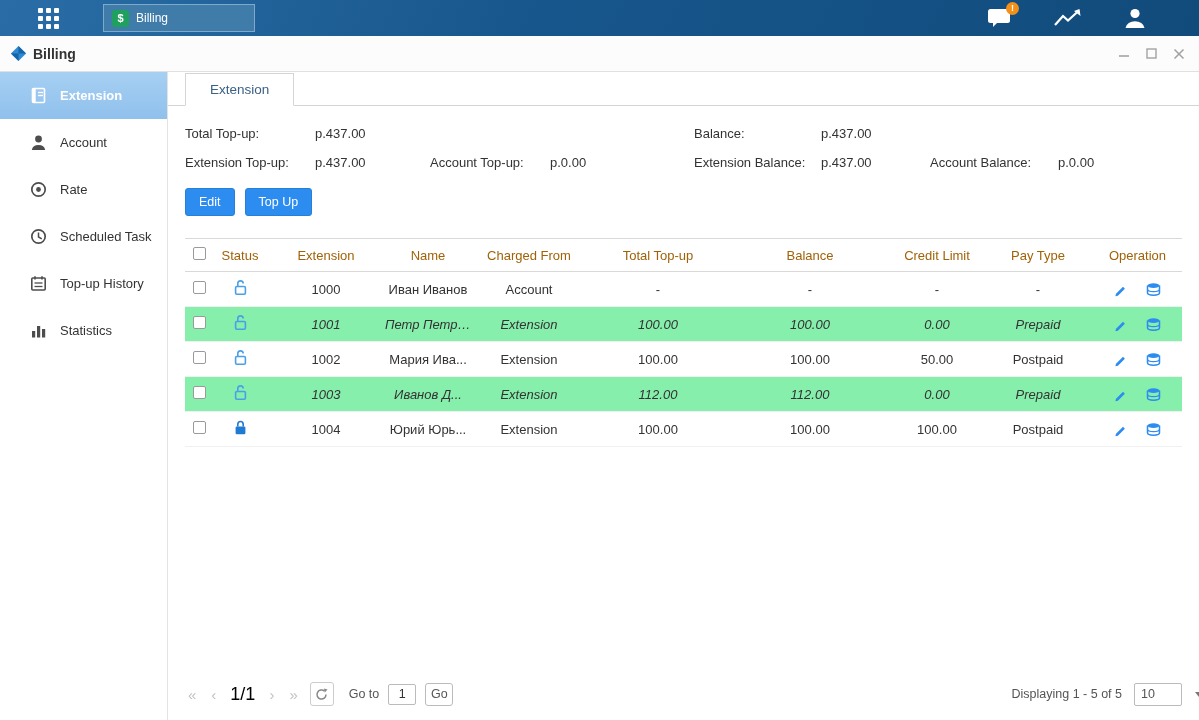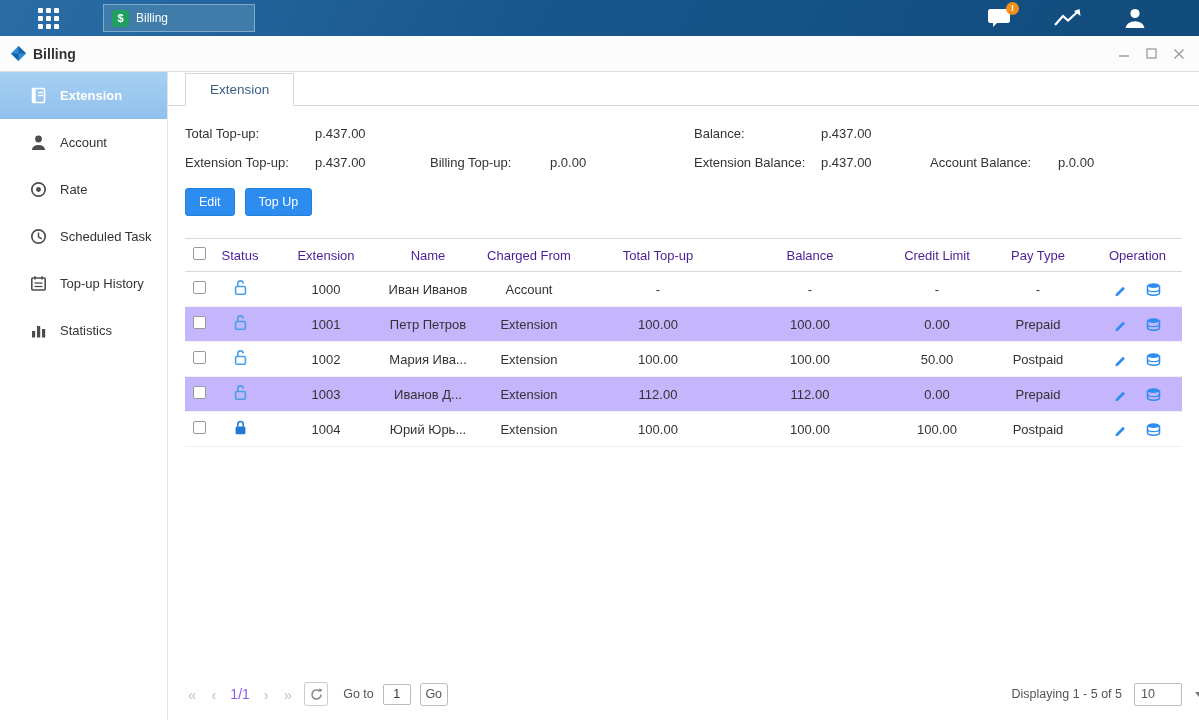--- a/index.html
+++ b/index.html
@@ -42,31 +42,31 @@
   .summary { margin:20px 17px 0 17px; display:grid; grid-template-columns:130px 115px 120px 144px 127px 109px 128px 1fr; grid-row-gap:14px; align-items:center; }
   .summary .lbl { font-weight:normal; color:#333; }
   .summary .val { color:#333; }
 
   
   .btn-row { margin:18px 17px 0 17px; display:flex; gap:10px; }
   .btn { background:#2d8cf0; border:1px solid #2580d8; color:#fff; font-size:12.5px; padding:6px 13px; border-radius:3px; cursor:pointer; font-family:"Liberation Sans",sans-serif; }
 
   
   table.grid { margin:22px 17px 0 17px; border-collapse:collapse; table-layout:fixed; width:997px; }
-  table.grid th { height:33px; border-top:1px solid #d9d9d9; border-bottom:1px solid #d9d9d9; font-weight:normal; color:#4c1d95; text-align:center; font-size:13px; }
+  table.grid th { height:33px; border-top:1px solid #d9d9d9; border-bottom:1px solid #d9d9d9; font-weight:normal; color:#a16207; text-align:center; font-size:13px; }
   table.grid td { height:35px; text-align:center; font-size:13px; color:#333; border-bottom:1px solid #f0f0f0; overflow:hidden; white-space:nowrap; text-overflow:ellipsis; }
-  table.grid tr.stripe td { background:#c4b5fd; }
+  table.grid tr.stripe td { background:#86efac;font-style:italic; }
   .checkbox { width:13px; height:13px; border:1px solid #9a9a9a; border-radius:2px; background:#fff; display:inline-block; cursor:pointer; }
   .lock-icon { display:inline-flex; }
   .op-icon { display:inline-flex; margin:0 7px; cursor:pointer; vertical-align:middle; }
 
   
   .pagination { margin-top:auto; padding:0 17px 14px 17px; display:flex; align-items:center; gap:9px; color:#555; }
   .pg-arrow { color:#c2c2c2; font-size:15px; cursor:pointer; padding:0 3px; }
-  .pg-info { font-size:14px; color:#8b5cf6; padding:0 2px; }
+  .pg-info { font-size:18px; color:#000000; padding:0 2px; }
   .pg-box { width:24px; height:24px; border:1px solid #ccc; border-radius:3px; background:#fff; display:flex; align-items:center; justify-content:center; cursor:pointer; }
   .goto-label { margin-left:6px; font-size:12.5px; }
   .goto-input { width:28px; height:21px; border:1px solid #bbb; border-radius:2px; text-align:center; font-size:12.5px; color:#333; font-family:"Liberation Sans",sans-serif; }
   .go-btn { min-width:28px; height:23px; border:1px solid #bbb; border-radius:3px; background:#fff; color:#555; font-size:12.5px; cursor:pointer; font-family:"Liberation Sans",sans-serif; }
   .pg-right { margin-left:auto; display:flex; align-items:center; gap:12px; }
   .displaying { font-size:12.5px; color:#555; }
   .page-size { width:48px; height:23px; border:1px solid #bbb; border-radius:2px; background:#fff; display:flex; align-items:center; justify-content:space-between; padding:0 6px; cursor:pointer; font-size:12.5px;gap:40px; }
   .caret-down { width:0; height:0; border-left:4px solid transparent; border-right:4px solid transparent; border-top:5px solid #777; }
 </style>
 </head>
@@ -203,21 +203,21 @@
       <span class="val">p.437.00</span>
       <span></span>
         <span></span>
       <span class="lbl">Balance:</span>
       <span class="val">p.437.00</span>
       <span></span>
         <span></span>
 
       <span class="lbl">Extension Top-up:</span>
       <span class="val">p.437.00</span>
-      <span class="lbl">Billing Top-up:</span>
+      <span class="lbl">Account Top-up:</span>
       <span class="val">p.0.00</span>
       <span class="lbl">Extension Balance:</span>
       <span class="val">p.437.00</span>
       <span class="lbl">Account Balance:</span>
       <span class="val">p.0.00</span>
     </div>
 
     <div class="btn-row">
       <button class="btn">Edit</button>
       <button class="btn">Top Up</button>

